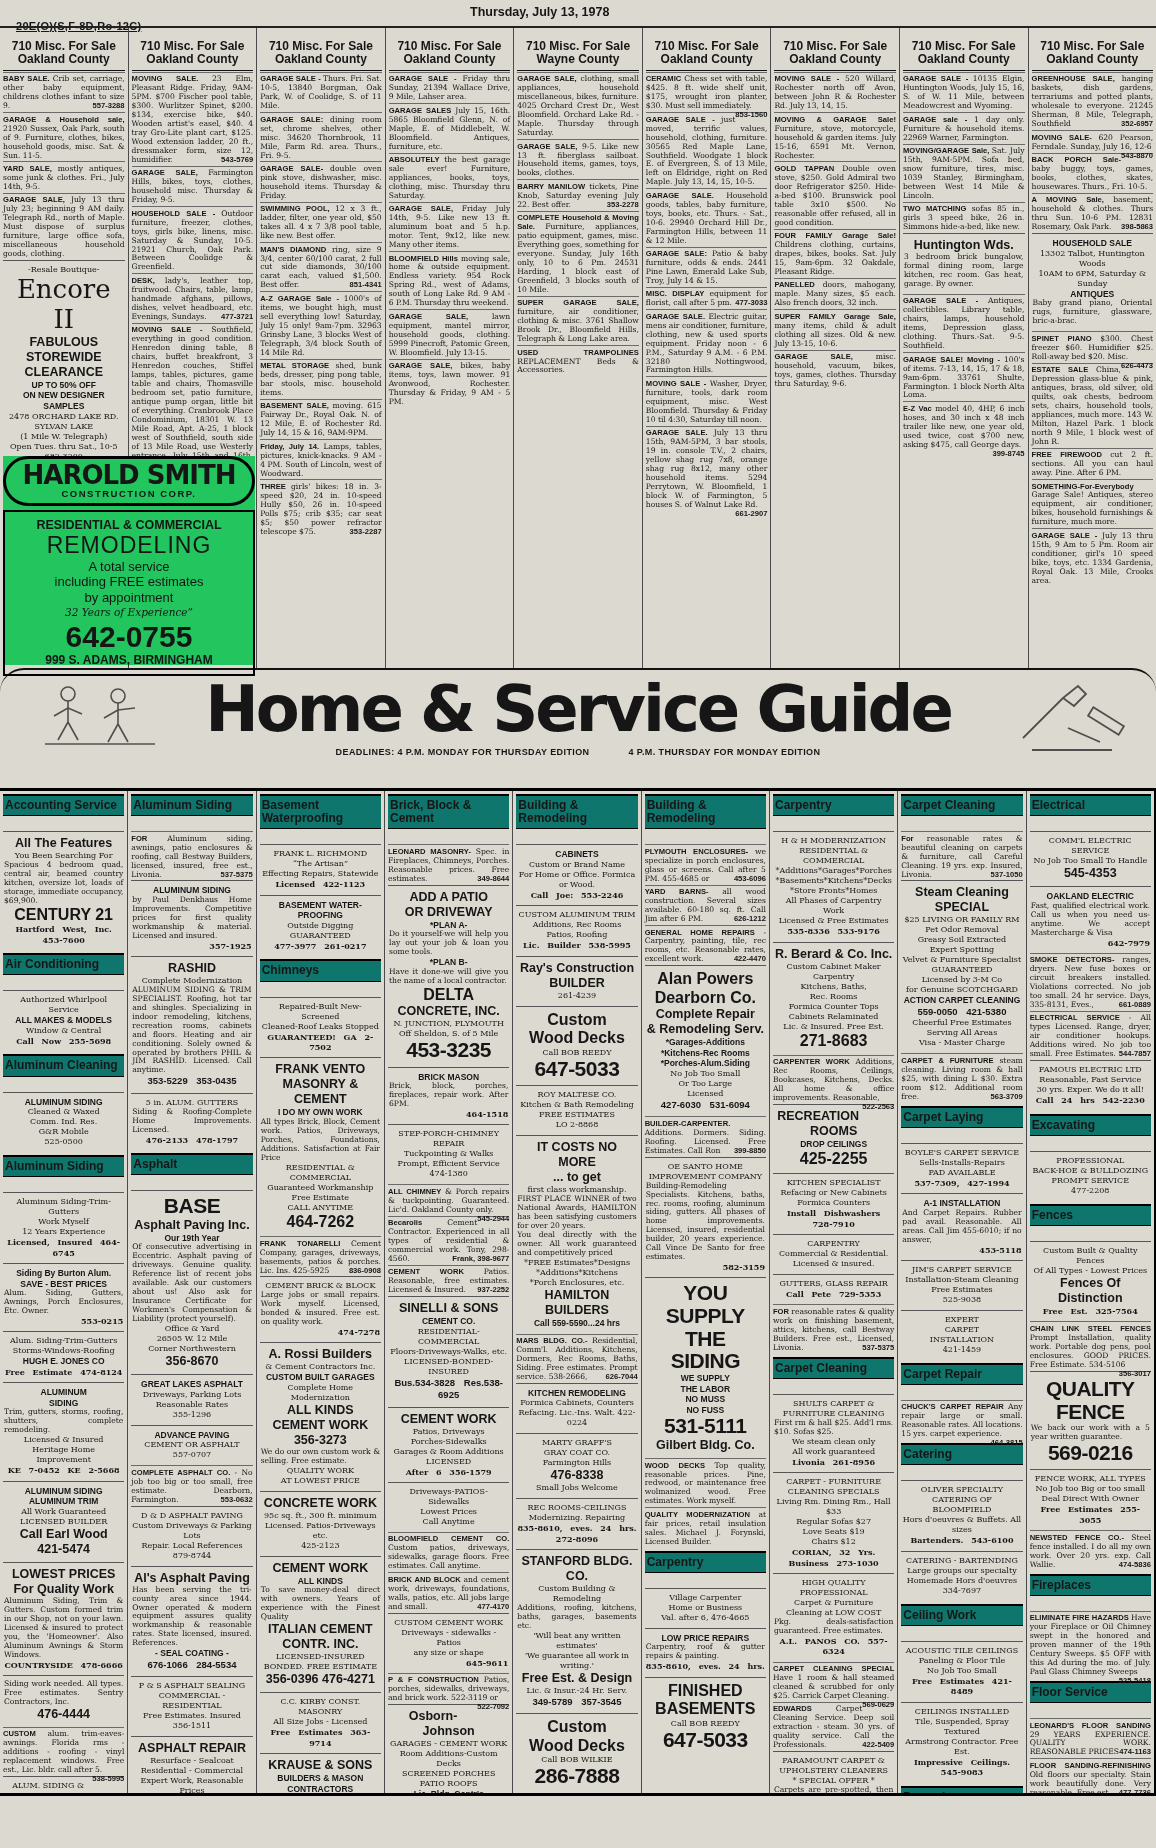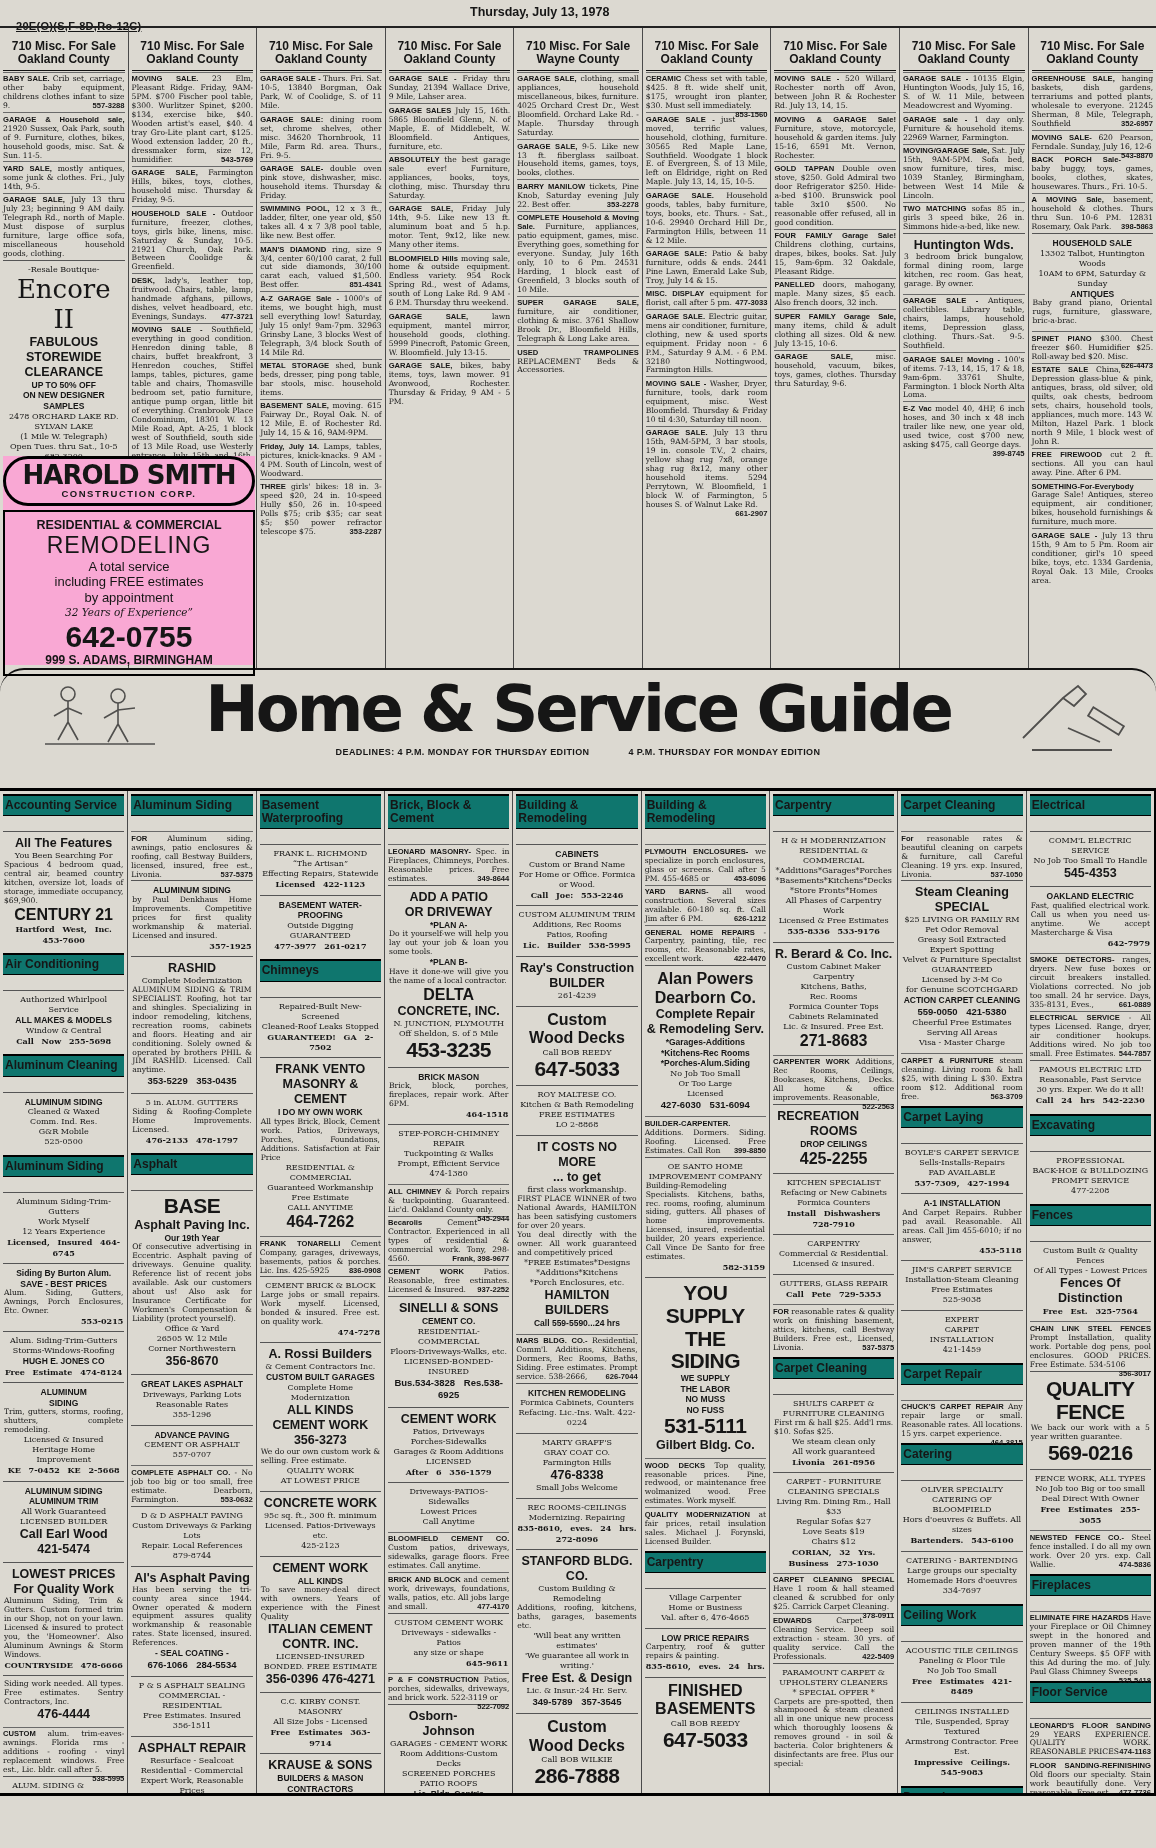--- a/index.html
+++ b/index.html
@@ -25,21 +25,21 @@
   .ln.h3{font:bold 12.5px/1.2 "Liberation Sans",sans-serif;}
   .ln.enc{font:26px/1.15 "DejaVu Serif",serif;}
   .ln.b{font:bold 8.5px/1.25 "Liberation Sans",sans-serif;}
   .ln.bl{font:bold 9.5px/1.3 "Liberation Sans",sans-serif;word-spacing:6px;}
   .ln.s{font:8px/1.25 "DejaVu Serif",serif;}
   .ln.sl{font:8px/1.3 "DejaVu Serif",serif;word-spacing:5px;font-weight:bold;}
   .ln.j{font:7.6px/1.18 "DejaVu Serif",serif;text-align:justify;}
   .ln.ph{font:bold 8px/1.25 "DejaVu Serif",serif;text-align:right;}
   .cat{font:bold 12px/1.1 "Liberation Sans",sans-serif;text-align:left;border-top:2px solid #000;border-bottom:1px solid #000;padding:3px 0 3px 2px;margin:3px 0 15px;background:#0f766e;}
   
-  #harold{position:absolute;left:3px;top:428px;width:252px;height:209px;background:#f9a8d4;z-index:5;}
+  #harold{position:absolute;left:3px;top:428px;width:252px;height:209px;background:#22c55e;z-index:5;}
   #harold-bubble{border:3px solid #000;border-radius:34px;text-align:center;padding:3px 2px 4px;margin-bottom:4px;}
   #harold-name{font:900 26px/1 "DejaVu Sans",sans-serif;letter-spacing:-1px;}
   #harold-sub{font:bold 9.5px "Liberation Sans",sans-serif;letter-spacing:1.5px;}
   #harold-box{border:2px solid #000;text-align:center;padding:5px 2px;}
   #harold-box .r1{font:bold 12.5px/1.3 "Liberation Sans",sans-serif;}
   #harold-box .r2{font:500 23px/1.1 "Liberation Sans",sans-serif;letter-spacing:1px;}
   #harold-box .r3{font:13px/1.2 "Liberation Sans",sans-serif;}
   #harold-box .r4{font:italic 10.5px/1.4 "DejaVu Serif",serif;}
   #harold-box .r5{font:bold 30px/1.1 "Liberation Sans",sans-serif;}
   #harold-box .r6{font:bold 12px/1.3 "Liberation Sans",sans-serif;}
@@ -749,21 +749,28 @@
       </div>
       <div class="adbox">
         <div class="ln s">CARPET - FURNITURE</div>
         <div class="ln s">CLEANING SPECIALS</div>
         <div class="ln s">Living Rm. Dining Rm., Hall  $33</div>
         <div class="ln s">Regular Sofas  $27</div>
         <div class="ln s">Love Seats  $19</div>
         <div class="ln s">Chairs  $12</div>
         <div class="ln sl">CORIAN, 32 Yrs. Business   273-1030</div>
       </div>
-      <p class="small"><b>CARPET CLEANING SPECIAL </b>Have 1 room &amp; hall steamed cleaned &amp; scrubbed for only $25. Carrick Carpet Cleaning.<span class="tel">378-0911</span></p>
+      <div class="adbox">
+        <div class="ln s">HIGH QUALITY PROFESSIONAL</div>
+        <div class="ln s">Carpet &amp; Furniture</div>
+        <div class="ln s">Cleaning at LOW COST</div>
+        <div class="ln j">Pkg. deals-satisfaction guaranteed. Free estimates.</div>
+        <div class="ln sl">A.L. PANOS CO.   557-6324</div>
+      </div>
+      <p class="small"><b>CARPET CLEANING SPECIAL </b>Have 1 room &amp; hall steamed cleaned &amp; scrubbed for only $25. Carrick Carpet Cleaning.<span class="tel">569-0629</span></p>
       <p class="small"><b>EDWARDS </b>Carpet Cleaning Service. Deep soil extraction - steam. 30 yrs. of quality service. Call the Professionals.<span class="tel">422-5409</span></p>
       <div class="adbox">
         <div class="ln s">PARAMOUNT CARPET &amp;</div>
         <div class="ln s">UPHOLSTERY CLEANERS</div>
         <div class="ln s">* SPECIAL OFFER *</div>
         <div class="ln j">Carpets are pre-spotted, then shampooed &amp; steam cleaned all in one unique new process which thoroughly loosens &amp; removes ground - in soil &amp; bacteria. Color brighteners &amp; disinfectants are free. Plus our special:</div>
       </div>
     </div>
     <div class="scol">
       <div class="cat">Carpet Cleaning</div>

